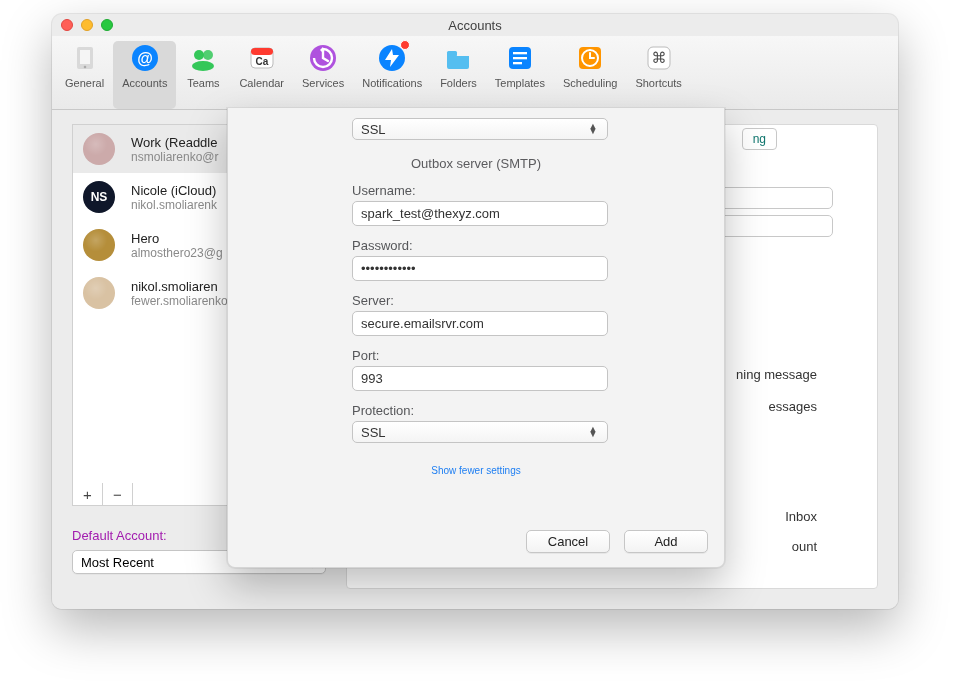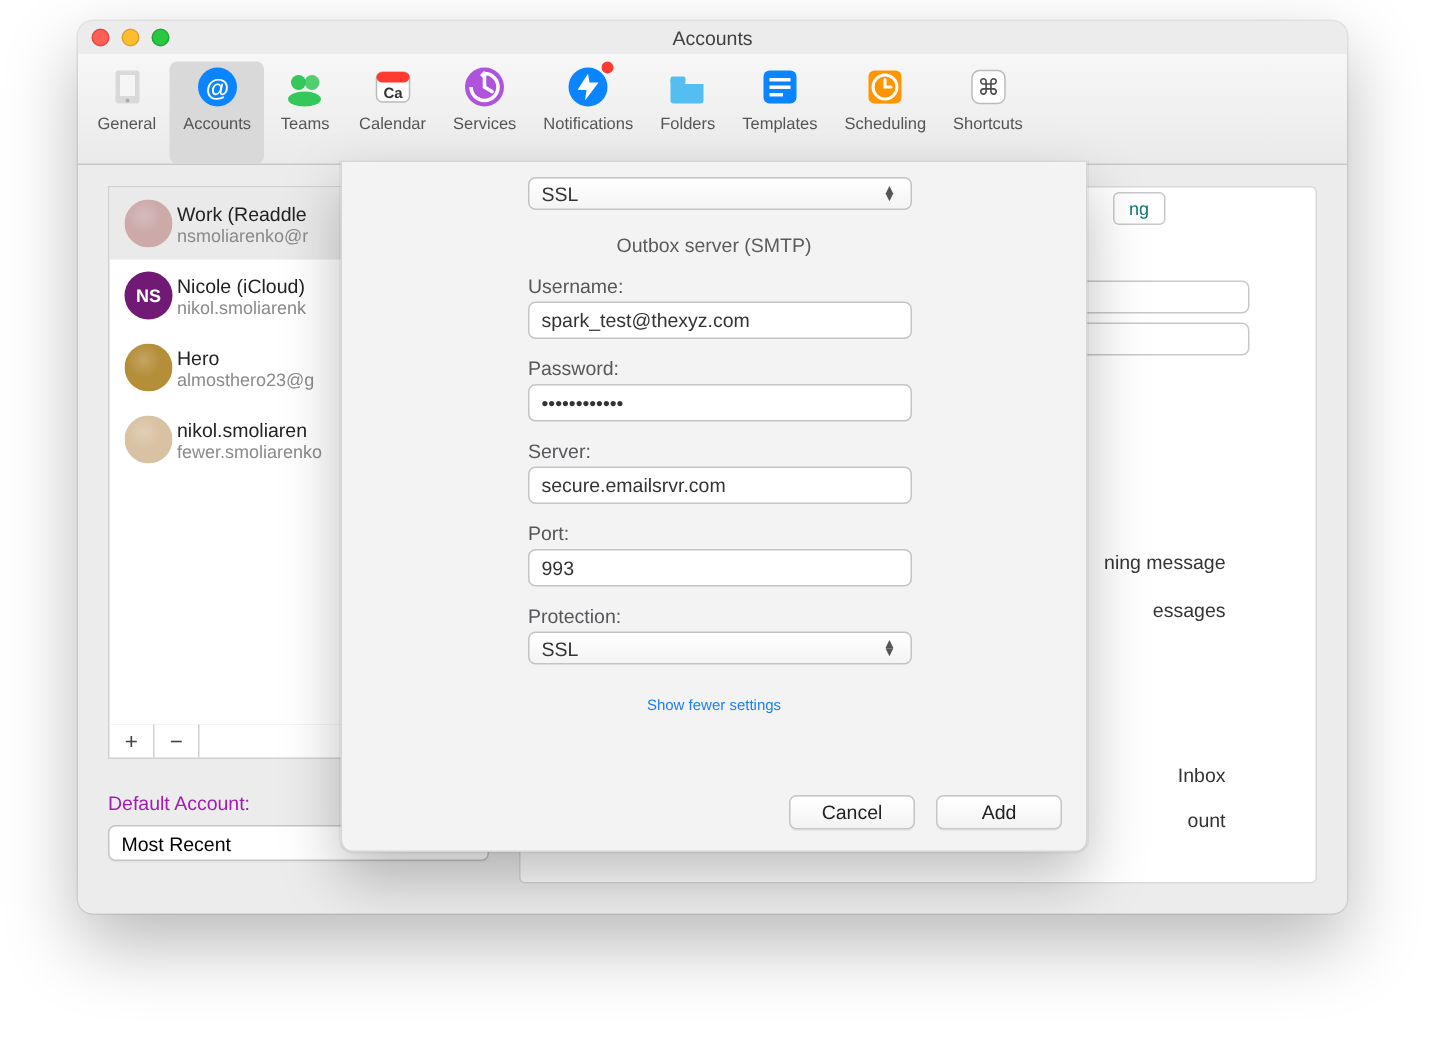--- a/index.html
+++ b/index.html
@@ -66,21 +66,21 @@
     position: absolute; left:0; right:0; top:96px; bottom:0;
     background: #ececec;
   }
   .sidebar {
     position: absolute; left: 20px; top: 14px;
     width: 254px; height: 360px;
     background: #fff;
     border: 1px solid #d0d0d0;
     border-radius: 0;
   }
-  .acct { display:flex; gap:3px; padding:8px 10px; align-items:center; }
+  .acct { display:flex; gap:16px; padding:8px 10px; align-items:center; }
   .acct.selected { background:#eaeaea; }
   .avatar { width:32px; height:32px; border-radius:50%; flex:0 0 32px; }
   .acct .meta { overflow:hidden; }
   .acct .name { font-size:13px; color:#222; font-weight:500; white-space:nowrap; overflow:hidden; text-overflow:ellipsis; }
   .acct .email { font-size:12px; color:#8a8a8a; white-space:nowrap; overflow:hidden; text-overflow:ellipsis;}
   .sidebar-buttons {
     position:absolute; left:20px; top: 373px;
     width: 254px; height: 23px;
     background:#fff; border:1px solid #d0d0d0; border-top:none;
     display:flex;
@@ -295,21 +295,21 @@
 
     <div class="sidebar" id="sidebar">
         <div class="acct selected">
           <div class="avatar" style="background:radial-gradient(circle at 40% 35%, #fff3, transparent 40%), #caa"></div>
           <div class="meta">
             <div class="name">Work (Readdle</div>
             <div class="email">nsmoliarenko@r</div>
           </div>
         </div>
         <div class="acct">
-          <div class="avatar" style="background:#701a75;display:flex;align-items:center;justify-content:center;color:#fff;font-weight:600;font-size:12px">NS</div>
+          <div class="avatar" style="background:#0f172a;display:flex;align-items:center;justify-content:center;color:#fff;font-weight:600;font-size:12px">NS</div>
           <div class="meta">
             <div class="name">Nicole (iCloud)</div>
             <div class="email">nikol.smoliarenk</div>
           </div>
         </div>
         <div class="acct">
           <div class="avatar" style="background:radial-gradient(circle at 40% 35%, #fff3, transparent 40%), #b58e3a"></div>
           <div class="meta">
             <div class="name">Hero</div>
             <div class="email">almosthero23@g</div>

